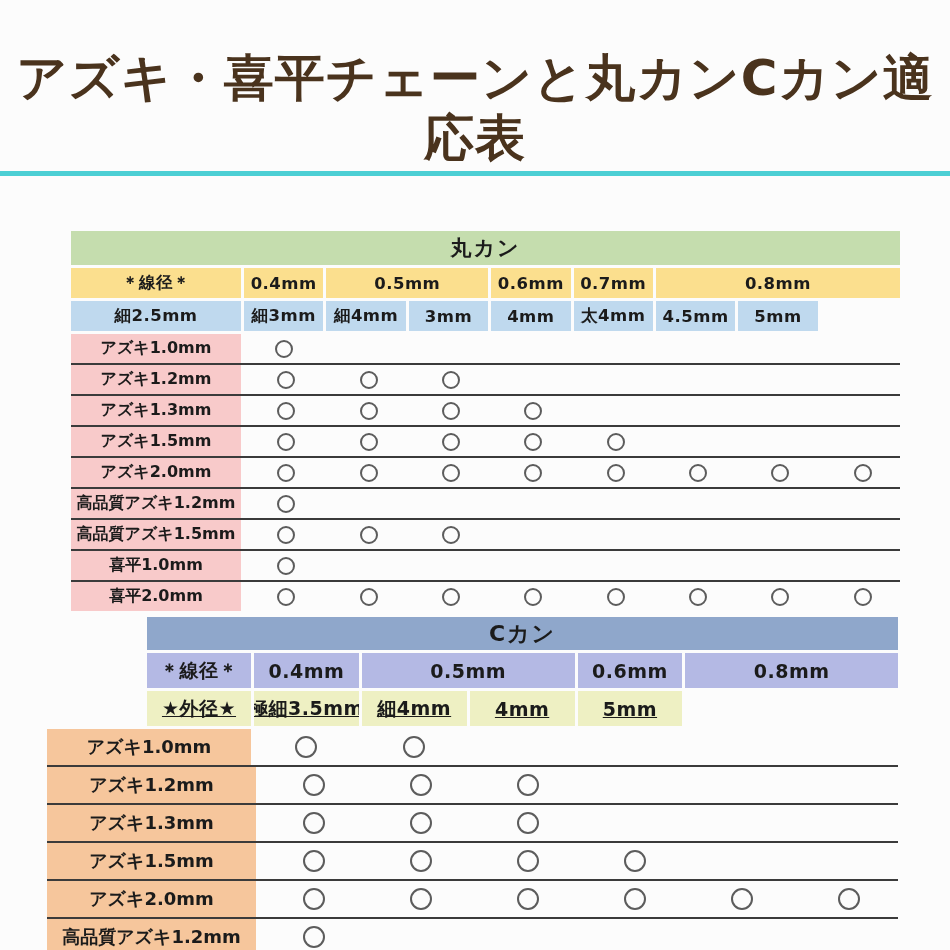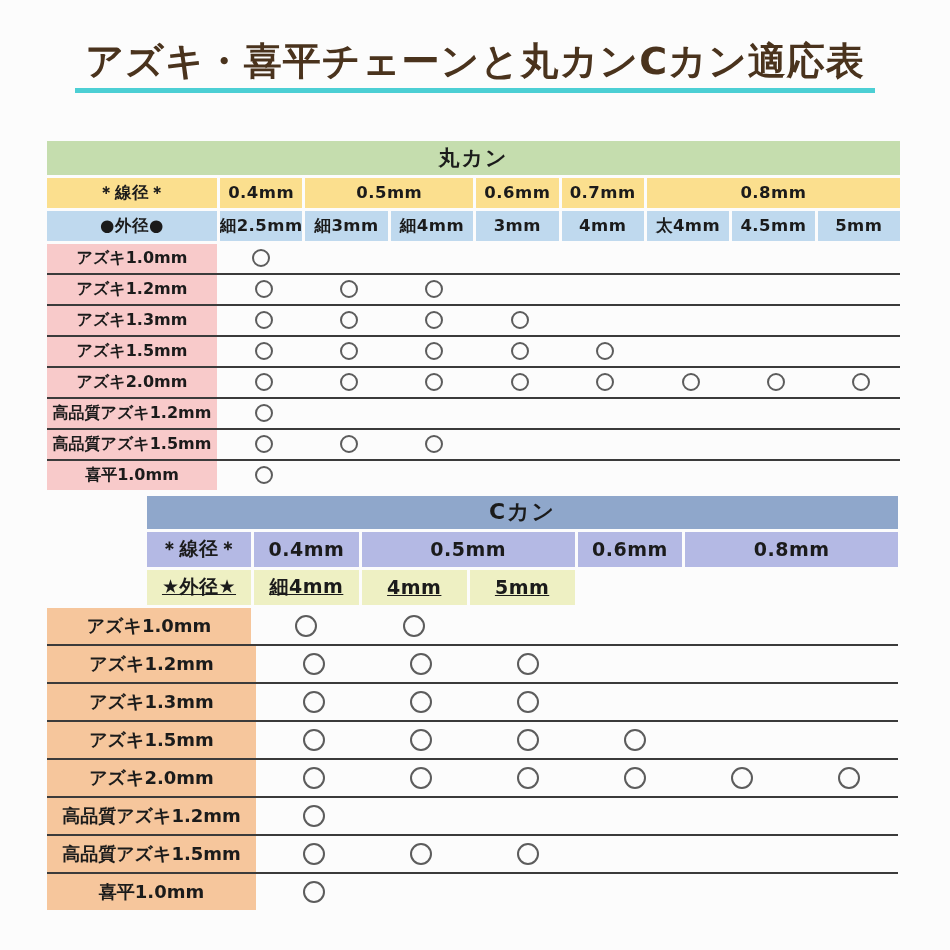--- a/index.html
+++ b/index.html
@@ -6,29 +6,29 @@
   body {
     width: 950px; height: 950px; overflow: hidden;
     background: var(--bg);
     font-family: "DejaVu Sans", "Liberation Sans", sans-serif;
     font-weight: bold;
     color: var(--text);
   }
   .title-wrap { text-align: center; padding-top: 14px; }
   .page-title {
     display: inline-block;
-    font-size: 38px;
+    font-size: 50px;
     line-height: 1.2;
     letter-spacing: 1px;
     color: var(--brown);
     border-bottom: 5px solid var(--teal);
     padding: 0 10px 3px 10px;
   }
   section { display: block; }
-  .t1 { margin: 22px 50px 0 47px; }
+  .t1 { margin: 22px 50px 0 71px; }
   .t2 { margin: 6px 52px 0 47px; }
 
   .grid1 { display: grid; grid-template-columns: 170px repeat(8, 1fr); column-gap: 3px; }
   .grid2 { display: grid; grid-template-columns: 97px 104px repeat(6, 1fr); column-gap: 3px; }
 
   .bar, .hcell, .rlabel, .mcell, .tname, .tname2 {
     display: flex; align-items: center; justify-content: center;
     white-space: nowrap; overflow: hidden;
   }
 
@@ -69,21 +69,20 @@
   <div class="tname">丸カン</div>
   <div class="grid1 hrow">
     <div class="hcell wire-cell">＊線径＊</div>
   <div class="hcell wire-cell" style="grid-column: span 1">0.4mm</div>
       <div class="hcell wire-cell" style="grid-column: span 2">0.5mm</div>
       <div class="hcell wire-cell" style="grid-column: span 1">0.6mm</div>
       <div class="hcell wire-cell" style="grid-column: span 1">0.7mm</div>
       <div class="hcell wire-cell" style="grid-column: span 3">0.8mm</div>
     </div>
   <div class="grid1 hrow">
-    <div class="hcell outer-cell">●外径●</div>
   <div class="hcell outer-cell">細2.5mm</div>
       <div class="hcell outer-cell">細3mm</div>
       <div class="hcell outer-cell">細4mm</div>
       <div class="hcell outer-cell">3mm</div>
       <div class="hcell outer-cell">4mm</div>
       <div class="hcell outer-cell">太4mm</div>
       <div class="hcell outer-cell">4.5mm</div>
       <div class="hcell outer-cell">5mm</div>
     </div>
   <div class="tbody">
@@ -219,39 +218,67 @@
         <div class="mcell">
           <span class="circle"></span>
         </div>
         <div class="mcell"></div>
         <div class="mcell"></div>
         <div class="mcell"></div>
         <div class="mcell"></div>
         <div class="mcell"></div>
         <div class="mcell"></div>
         <div class="mcell"></div>
+      </div>
+      <div class="drow grid1">
+        <div class="rlabel">喜平2.0mm</div>
+        <div class="mcell">
+          <span class="circle"></span>
+        </div>
+        <div class="mcell">
+          <span class="circle"></span>
+        </div>
+        <div class="mcell">
+          <span class="circle"></span>
+        </div>
+        <div class="mcell">
+          <span class="circle"></span>
+        </div>
+        <div class="mcell">
+          <span class="circle"></span>
+        </div>
+        <div class="mcell">
+          <span class="circle"></span>
+        </div>
+        <div class="mcell">
+          <span class="circle"></span>
+        </div>
+        <div class="mcell">
+          <span class="circle"></span>
+        </div>
       </div>
     </div>
 </section>
 
 <section class="t2">
   <div class="grid2 namerow">
     <div class="tname2">Cカン</div>
   </div>
   <div class="grid2 hrow">
     <div class="spacer"></div>
     <div class="hcell wire-cell">＊線径＊</div>
   <div class="hcell wire-cell" style="grid-column: span 1">0.4mm</div>
       <div class="hcell wire-cell" style="grid-column: span 2">0.5mm</div>
       <div class="hcell wire-cell" style="grid-column: span 1">0.6mm</div>
       <div class="hcell wire-cell" style="grid-column: span 2">0.8mm</div>
     </div>
   <div class="grid2 hrow">
     <div class="spacer"></div>
     <div class="hcell outer-cell">★外径★</div>
+  <div class="hcell outer-cell">極細3.5mm</div>
       <div class="hcell outer-cell">細4mm</div>
       <div class="hcell outer-cell">4mm</div>
       <div class="hcell outer-cell">5mm</div>
     </div>
   <div class="tbody">
       <div class="drow grid2">
         <div class="rlabel">アズキ1.0mm</div>
         <div class="mcell">
           <span class="circle"></span>
         </div>

